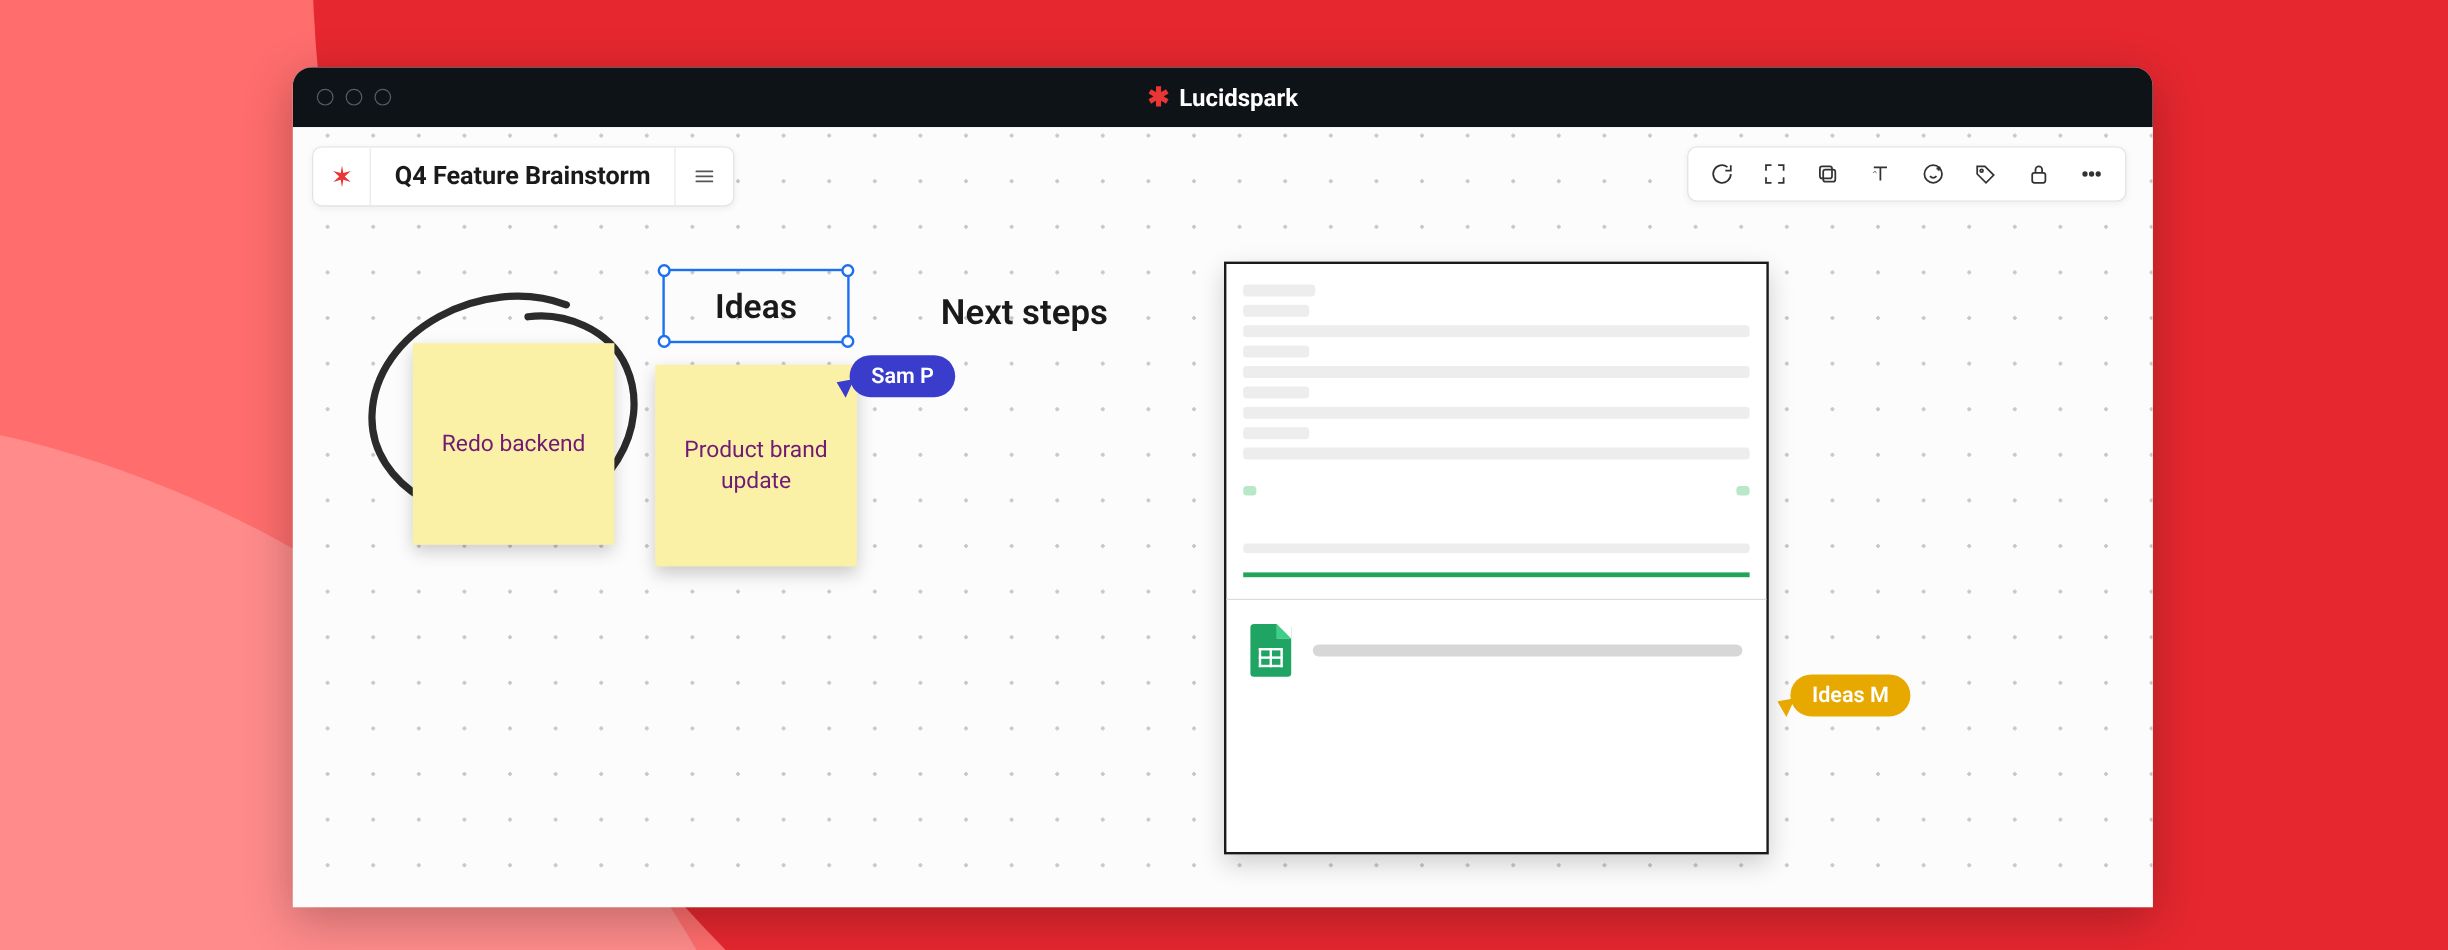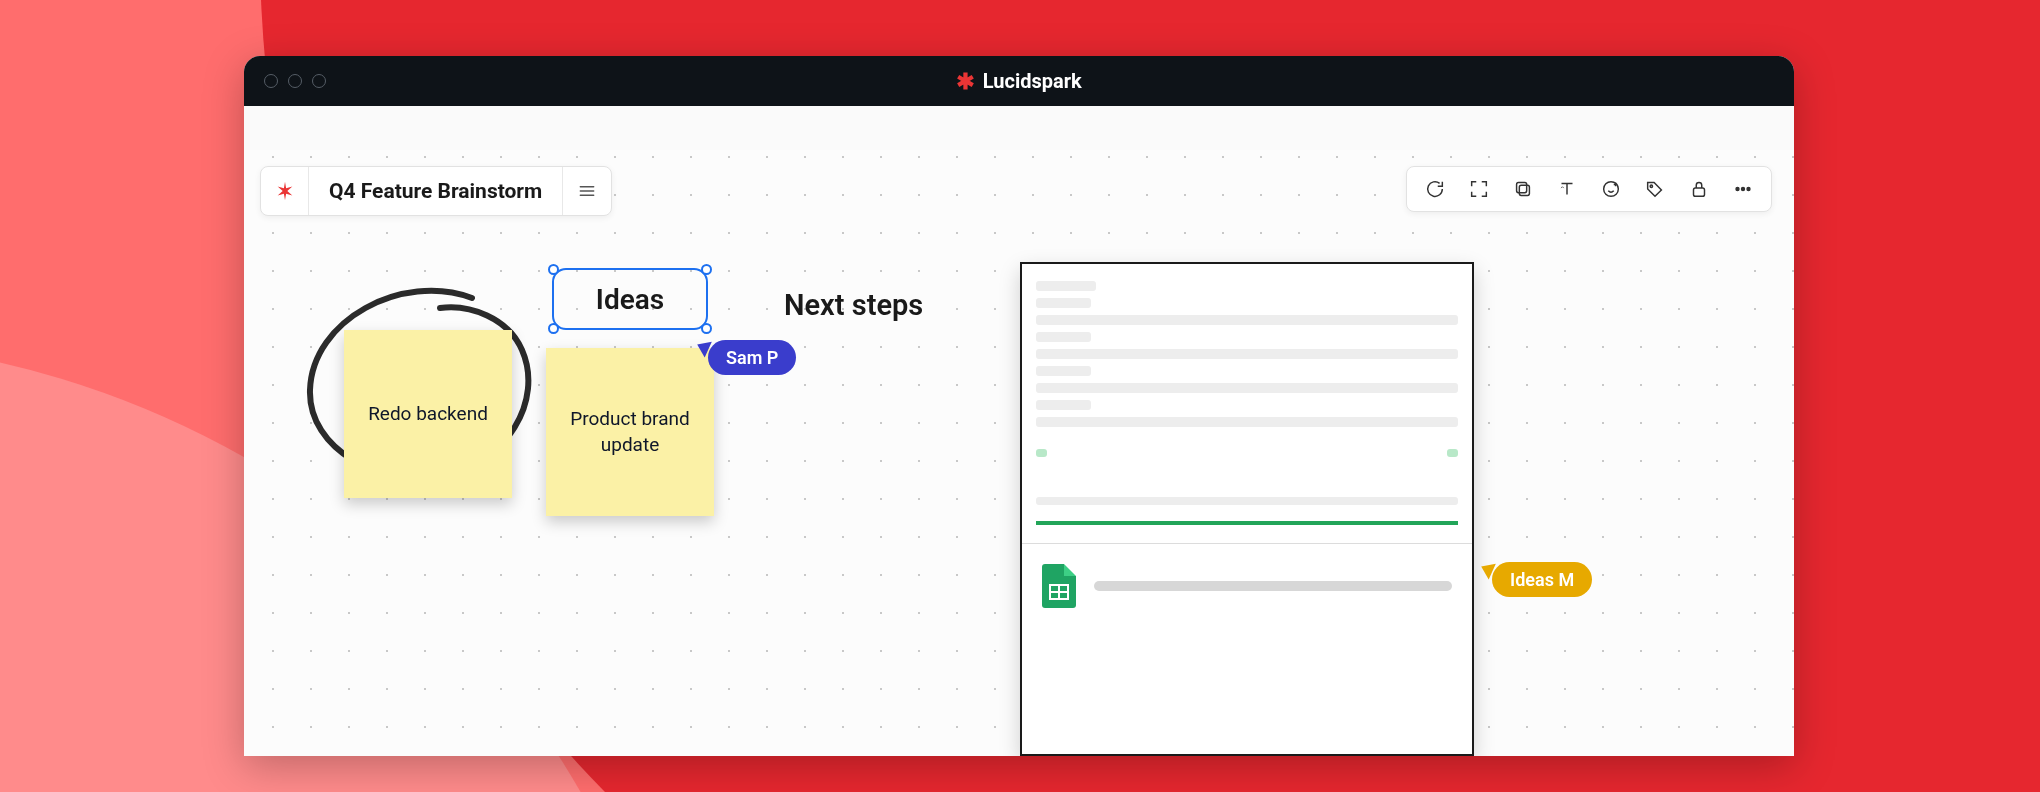--- a/index.html
+++ b/index.html
@@ -17,53 +17,53 @@
   .titlebar { height: 50px; background: #0e1318; display: flex; align-items: center; position: relative; }
   .traffic { display: flex; gap: 10px; margin-left: 20px; }
   .traffic span { width: 14px; height: 14px; border: 1.5px solid #555d66; border-radius: 50%; }
   .titlebar-center { position: absolute; left: 50%; transform: translateX(-50%); display: flex; align-items: center; gap: 8px; }
   .spark-icon { color: #ea3535; font-size: 22px; font-weight: 700; }
   .app-name { color: #fff; font-weight: 700; font-size: 20px; }
 
   
   .canvas { position: absolute; inset: 50px 0 0 0; background: #fcfcfc;
     background-image: radial-gradient(circle, #c8c8c8 1.5px, transparent 1.5px);
-    background-size: 38px 38px; background-position: 10px 26px; margin-top: 44px;
+    background-size: 38px 38px; background-position: 10px 26px;
   }
 
   
   .doc-header { position: absolute; left: 16px; top: 16px; display: flex; background: #fff; border: 1px solid #e2e2e2; border-radius: 8px; box-shadow: 0 2px 6px rgba(0,0,0,0.06); }
   .doc-logo { width: 48px; display: flex; align-items: center; justify-content: center; border-right: 1px solid #e8e8e8; }
   .doc-logo svg { width: 22px; height: 22px; }
   .doc-title { padding: 0 20px; display: flex; align-items: center; height: 48px; font-weight: 700; font-size: 21px; color: #1a1a1a; border-right: 1px solid #e8e8e8; }
   .doc-menu { width: 48px; display: flex; align-items: center; justify-content: center; }
 
   
   .toolbar { position: absolute; right: 22px; top: 16px; display: flex; background: #fff; border: 1px solid #e2e2e2; border-radius: 8px; box-shadow: 0 2px 6px rgba(0,0,0,0.06); height: 46px; align-items: center; padding: 0 8px; gap: 4px; }
   .tbtn { width: 40px; height: 40px; display: flex; align-items: center; justify-content: center; border-radius: 6px; color: #333; }
   .tbtn svg { width: 22px; height: 22px; stroke: #333; stroke-width: 1.6; fill: none; }
 
   
-  .sticky { position: absolute; width: 168px; height: 168px; background: #fbf1a6; box-shadow: 0 6px 14px rgba(0,0,0,0.2); display: flex; align-items: center; justify-content: center; text-align: center; padding: 16px; font-size: 19px; color: #0f172a; line-height: 1.35; }
+  .sticky { position: absolute; width: 168px; height: 168px; background: #fbf1a6; box-shadow: 0 6px 14px rgba(0,0,0,0.2); display: flex; align-items: center; justify-content: center; text-align: center; padding: 16px; font-size: 19px; color: #701a75; line-height: 1.35; }
 
   
   .scribble { position: absolute; }
 
   
   .selection { position: absolute; border: 2px solid #1d70f0; display: flex; align-items: center; justify-content: center; }
   .selection .label { font-size: 28px; font-weight: 600; color: #1a1a1a; }
   .handle { position: absolute; width: 11px; height: 11px; background: #fff; border: 2px solid #1d70f0; border-radius: 50%; }
   .h-tl { top: -6px; left: -6px; } .h-tr { top: -6px; right: -6px; }
   .h-bl { bottom: -6px; left: -6px; } .h-br { bottom: -6px; right: -6px; }
 
   
   .canvas-heading { position: absolute; font-size: 29px; font-weight: 600; color: #1a1a1a; }
 
   
-  .cursor { position: absolute; display: flex; align-items: flex-start; }
+  .cursor { position: absolute; display: flex; align-items: center; }
   .cursor .pointer { width: 0; height: 0; position: relative; }
   .cursor .pointer::before { content: ""; position: absolute; width: 0; height: 0; border-left: 14px solid currentColor; border-top: 5px solid transparent; border-bottom: 10px solid transparent; transform: rotate(-30deg); }
   .cursor .tag { padding: 7px 18px; border-radius: 999px; color: #fff; font-weight: 600; font-size: 18px; margin-left: 8px; }
   .cursor.blue { color: #3a3dcc; } .cursor.blue .tag { background: #3a3dcc; }
   .cursor.gold { color: #e7a900; } .cursor.gold .tag { background: #e7a900; color: #fff; }
 
   
   .sheet-card { position: absolute; background: #fff; border: 2px solid #1a1a1a; box-shadow: 0 8px 20px rgba(0,0,0,0.18); }
   .sheet-body { padding: 10px 14px 18px; }
   .sheet-line { height: 10px; background: #ededed; border-radius: 3px; margin: 7px 0; }
@@ -176,21 +176,21 @@
       </div>
 
       <svg class="scribble" style="left:48px; top:130px;" width="260" height="220" viewBox="0 0 260 220">
         <path d="M180 18 C 110 -8, 20 40, 18 110 C 16 170, 90 208, 150 196 C 215 184, 252 120, 230 70 C 216 38, 178 24, 148 28" fill="none" stroke="#2b2b2b" stroke-width="6" stroke-linecap="round"></path>
       </svg>
 
       <div class="sticky" style="left:100px; top:180px;">
         <span>Redo backend</span>
       </div>
 
-      <div class="selection" style="left:308px; top:118px; width:156px; height:62px;border-radius:14px;">
+      <div class="selection" style="left:308px; top:118px; width:156px; height:62px;">
         <span class="label">Ideas</span>
         <span class="handle h-tl"></span>
         <span class="handle h-tr"></span>
         <span class="handle h-bl"></span>
         <span class="handle h-br"></span>
       </div>
 
       <div class="sticky" style="left:302px; top:198px;">
         <span>Product brand update</span>
       </div>

